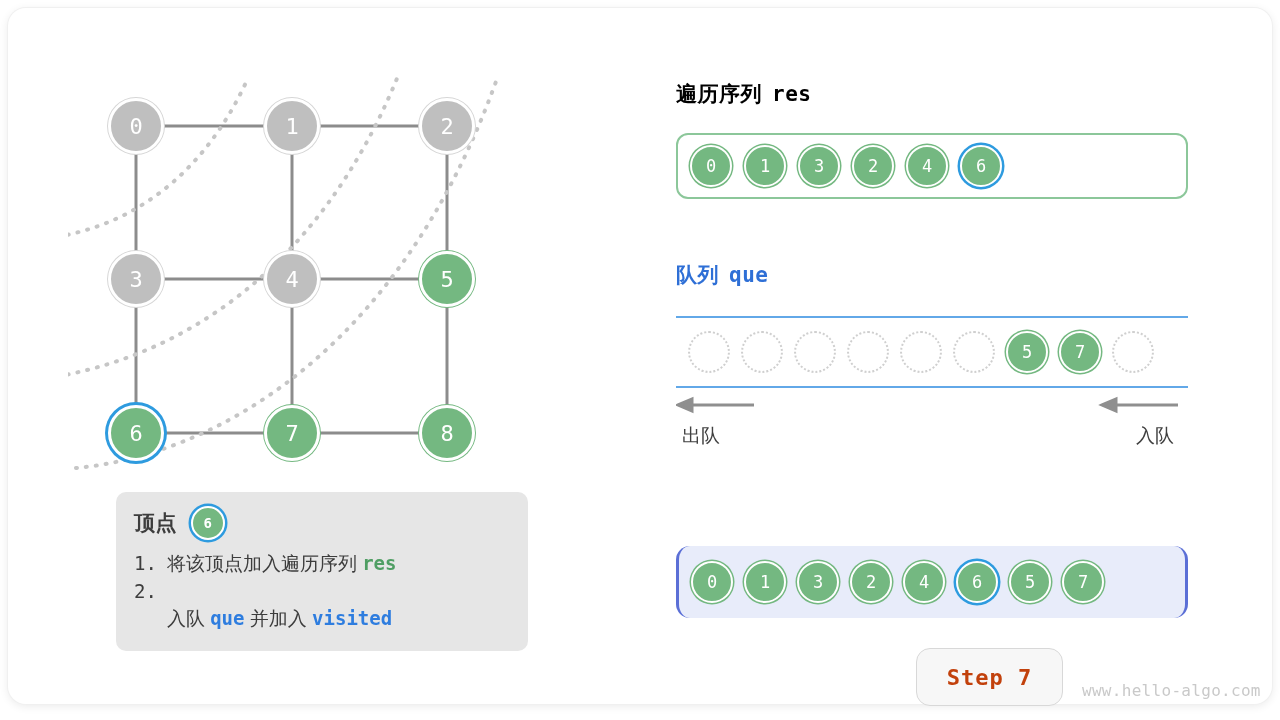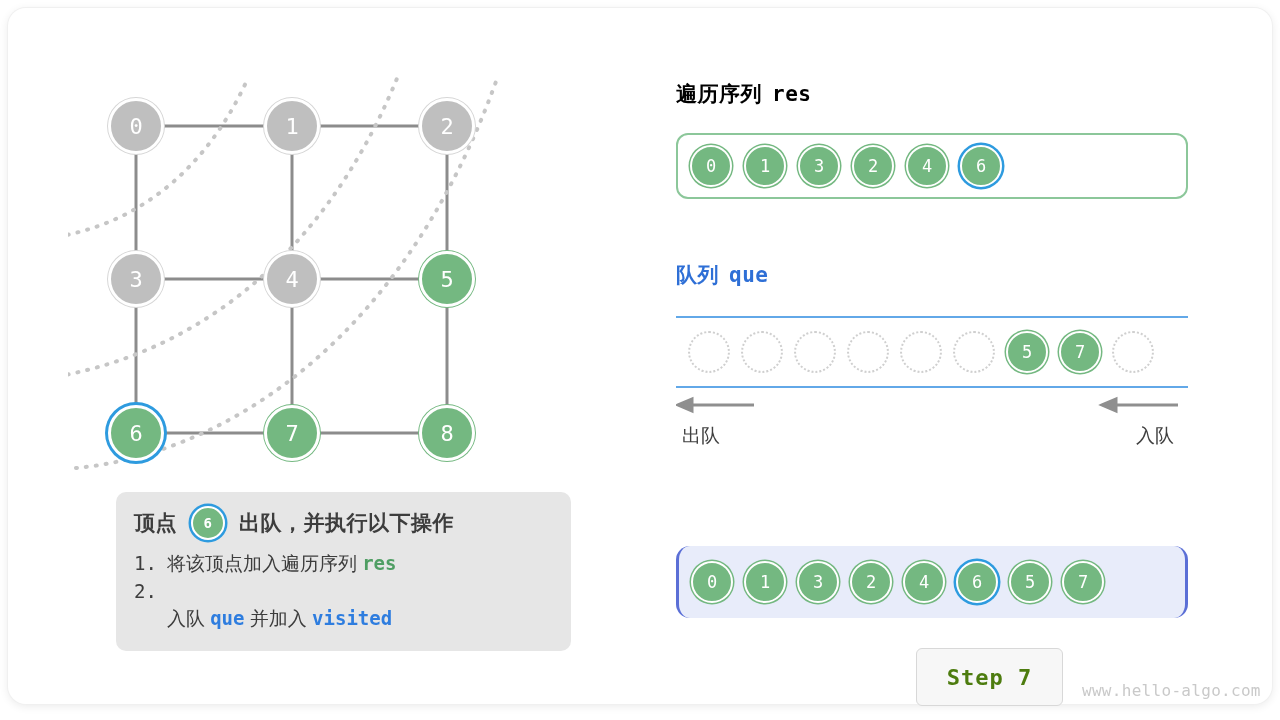--- a/index.html
+++ b/index.html
@@ -45,21 +45,21 @@
     user-select: none;
   }
   .node.gray  { background: #bfbfbf; border: 3px solid #ffffff; box-shadow: 0 0 0 1px #d6d6d6; }
   .node.green { background: #74b881; border: 3px solid #ffffff; box-shadow: 0 0 0 1px #74b881; }
   .node.active{ background: #74b881; border: 3px solid #ffffff; box-shadow: 0 0 0 3px #2e9bdf; }
 
   
   #caption-box {
     position: absolute;
     left: 108px; top: 484px;
-    width: 455px;
+    width: 412px;
     background: #e6e6e6;
     border-radius: 10px;
     padding: 14px 18px 18px 18px;
     box-sizing: border-box;
   }
   #caption-head {
     display: flex; align-items: center;
     font-size: 21px; font-weight: bold; color: #3d3d3d;
     letter-spacing: .5px;
     margin-bottom: 10px;
@@ -149,24 +149,24 @@
     display: flex; align-items: center;
     padding-left: 12px; gap: 11px;
   }
 
   
   #step-badge {
     position: absolute; left: 908px; top: 640px;
     width: 145px; height: 56px;
     background: #f7f7f7;
     border: 1.5px solid #d8d8d8;
-    border-radius: 6px;
+    border-radius: 14px;
     display: flex; align-items: center; justify-content: center;
     font-family: "DejaVu Sans Mono","Liberation Mono",monospace;
-    font-size: 22px; font-weight: bold; color: #4d7c0f;
+    font-size: 22px; font-weight: bold; color: #c2410c;
     letter-spacing: 1px;
   }
   #watermark {
     position: absolute; left: 1074px; top: 673px;
     font-family: "DejaVu Sans Mono","Liberation Mono",monospace;
     font-size: 16px; color: #c9c9c9;
     letter-spacing: .3px;
   }
 </style>
 </head>
@@ -207,21 +207,20 @@
           <div class="node active" style="left: 40px; top: 347px;">6</div>
           <div class="node green" style="left: 196px; top: 347px;">7</div>
           <div class="node green" style="left: 351px; top: 347px;">8</div>
         </div>
     </div>
 
     <div id="caption-box">
       <div id="caption-head">
         <span>顶点</span>
         <span class="cap-chip">6</span>
-        <span>出队，并执行以下操作</span>
       </div>
       <div class="cap-line">
         <span class="cap-num">1.</span>
         <span>
           <span>将该顶点加入遍历序列</span>
           <span class="mono-green">res</span>
         </span>
       </div>
       <div class="cap-line">
         <span class="cap-num">2.</span>

